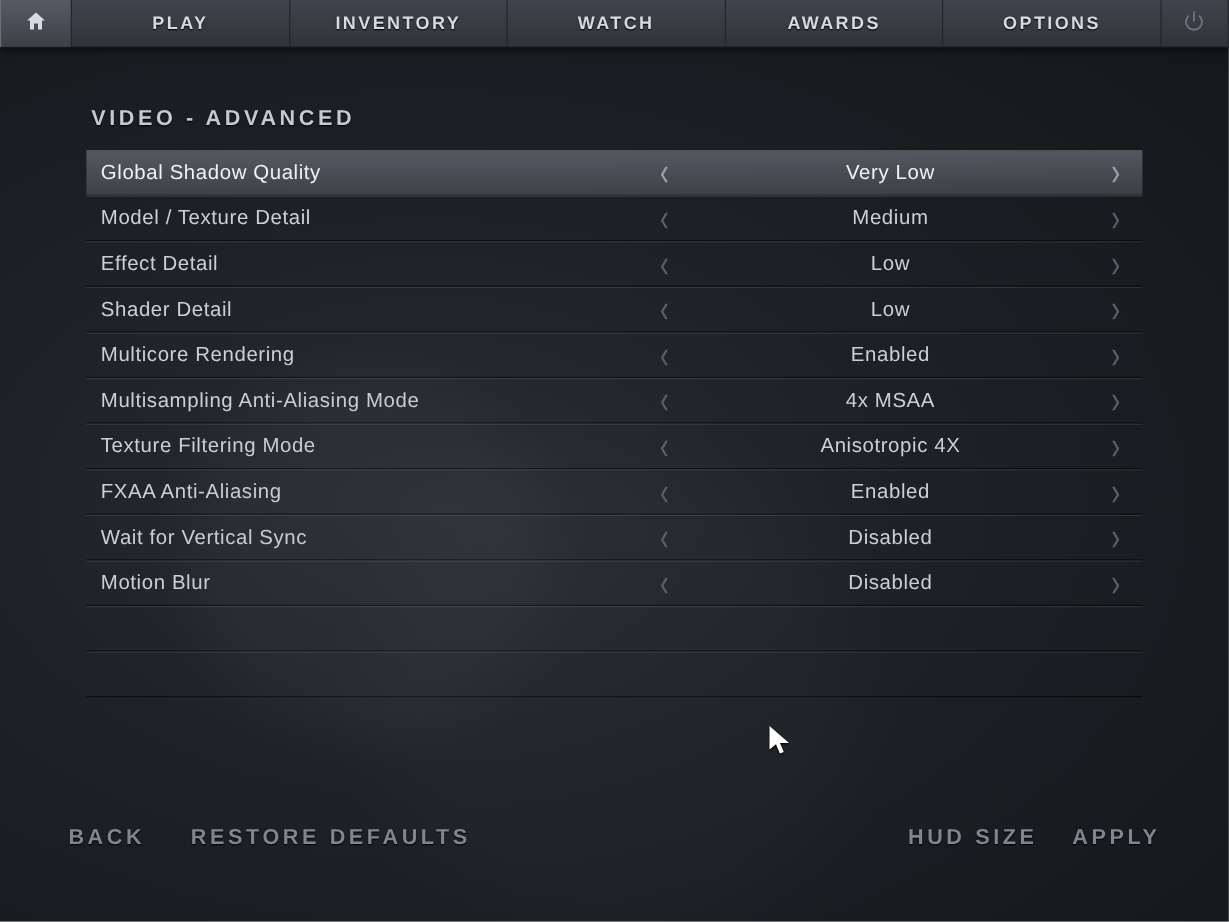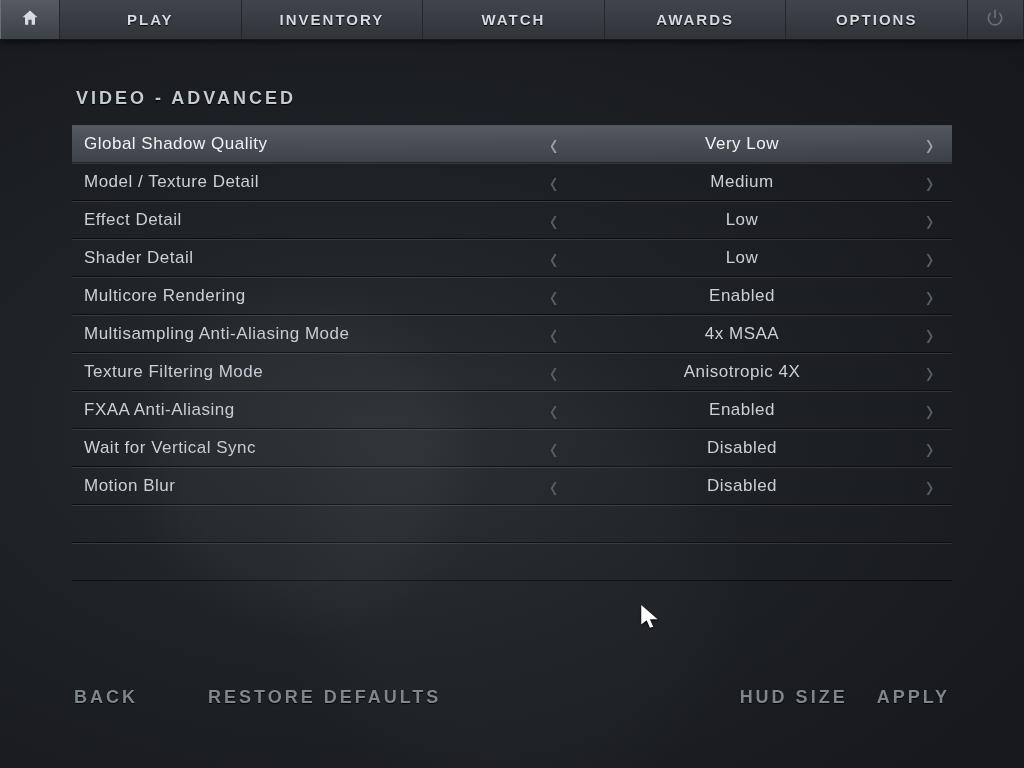--- a/index.html
+++ b/index.html
@@ -98,29 +98,29 @@
     color: #c9d1d8;
   }
   .row.highlight .value { color: #eef2f6; }
   .row.empty .label, .row.empty .selector { visibility: hidden; }
 
   
   .footer {
     position: absolute;
     left: 0; right: 0; bottom: 60px;
     display: flex;
-    padding: 0 74px;
+    padding: 0 57px;
     font-size: 18px;
     font-weight: bold;
     letter-spacing: 3px;
     color: #7e868e;
   }
   .footer .btn { cursor: pointer; text-shadow: 0 1px 1px #000; }
   .footer .gap { flex: 1; }
-  .footer .btn + .btn { margin-left: 70px; }
+  .footer .btn + .btn { margin-left: 38px; }
   .footer .right .btn + .btn { margin-left: 29px; }
   .footer .right { display: flex; justify-content: center; }
 
   
   .cursor {
     position: absolute;
     left: 640px; top: 604px;
     width: 0; height: 0;
     pointer-events: none;
   }

